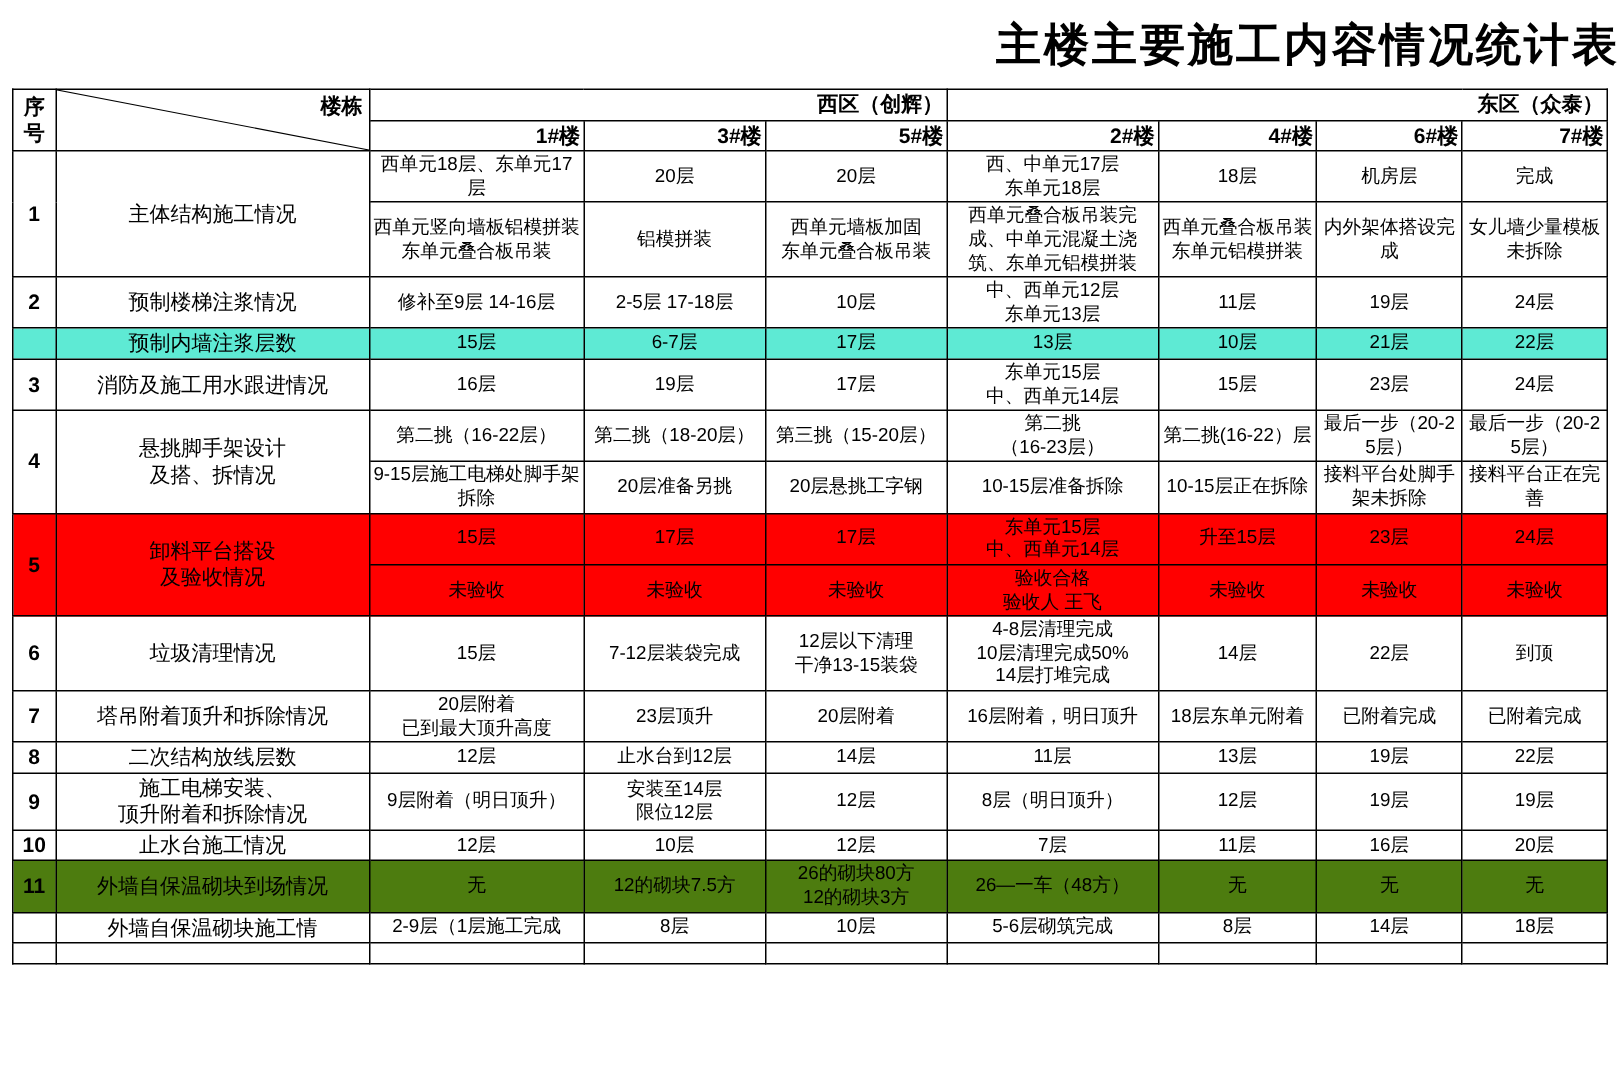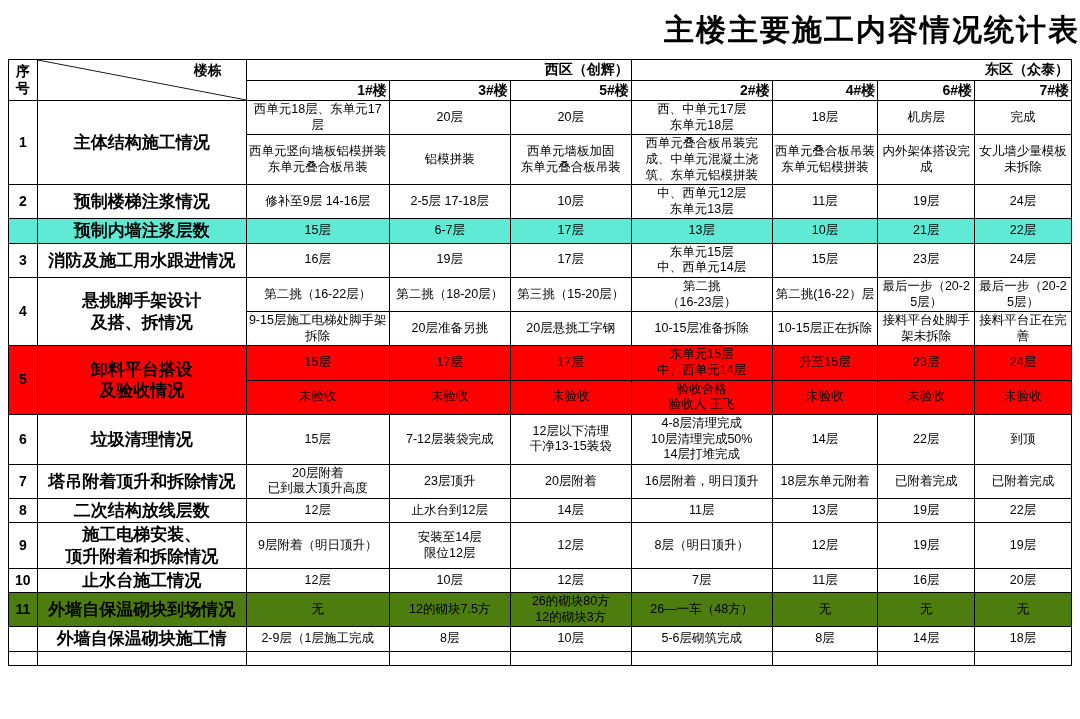--- a/index.html
+++ b/index.html
@@ -26,28 +26,28 @@
   td,th{
     border:1px solid #000;
     text-align:center;
     vertical-align:middle;
     font-size:12.5px;
     line-height:1.25;
     padding:1px 2px;
     word-break:break-all;
   }
   .hdr{font-weight:bold;font-size:14px;text-align:right;}
-  .rowlabel{font-weight:bold;font-size:17px;margin-left:16px;}
+  .rowlabel{font-weight:normal;font-size:14px;margin-left:16px;}
   .seq{font-weight:bold;font-size:14px;width:26px;}
   .corner{position:relative;height:34px;padding:0;}
   .corner .diag{
     position:absolute;inset:0;
   }
   .corner .diag svg{width:100%;height:100%;display:block;}
-  .corner .tr{position:absolute;right:24px;top:2px;font-weight:bold;font-size:14px;}
+  .corner .tr{position:absolute;right:4px;top:2px;font-weight:bold;font-size:14px;}
   .yellow{background:#5eead4;}
   .red{background:#ff0000;}
   .green{background:#4d7c0f;}
   .cut{height:14px;overflow:hidden;}
 </style>
 </head>
 <body>
 
 <div class="page">
 

